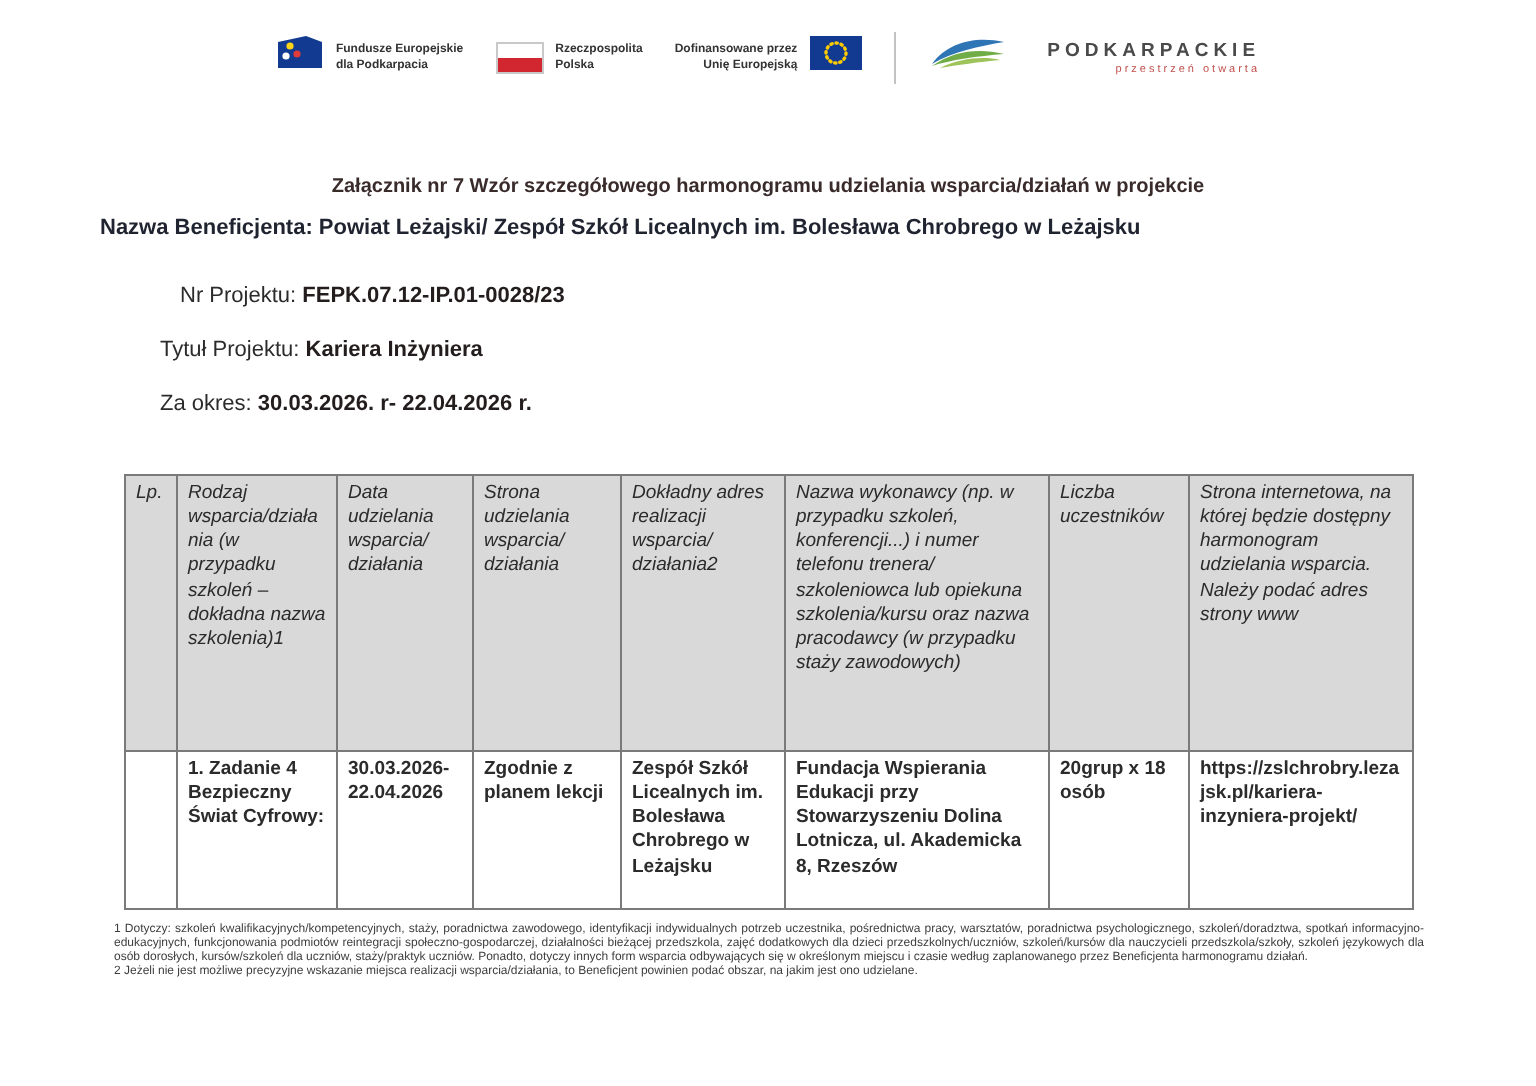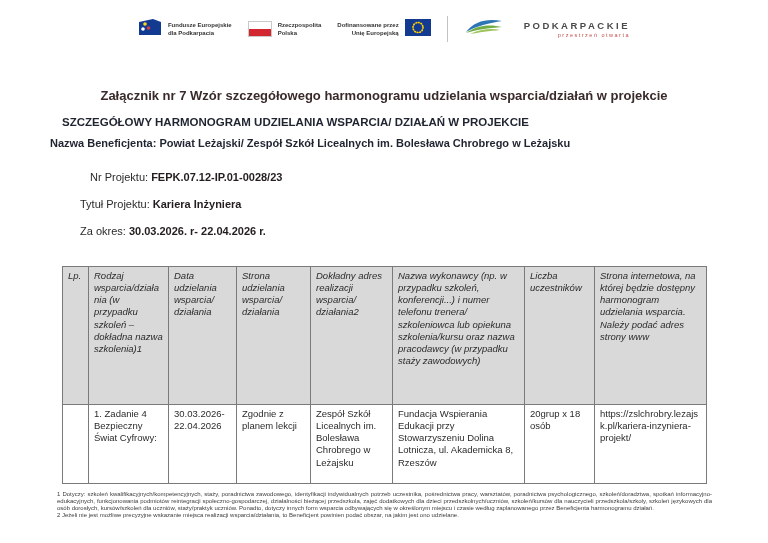--- a/index.html
+++ b/index.html
@@ -22,21 +22,21 @@
   .flag-pl{width:22px;height:14px;border:0.5px solid #c9c9c9;display:block;}
   .flag-pl .top{height:50%;background:#ffffff;}
   .flag-pl .bottom{height:50%;background:#d22630;}
   .sep{width:1px;height:26px;background:#c3c3c3;}
   .podk{display:flex;align-items:center;gap:20px;}
   .podk-text .name{font-size:9.5px;letter-spacing:2.5px;color:#4a4a4a;font-weight:bold;}
   .podk-text .tagline{font-size:5.5px;letter-spacing:1.5px;color:#c0504d;text-align:right;margin-top:1px;}
   
   .attachment-title{
     margin-top:40px;text-align:center;
-    font-size:13px;font-weight:bold;color:#3a2b2b;
+    font-size:10px;font-weight:bold;color:#3a2b2b;
   }
   .main-title{
     margin:13px 0 0 62px;font-size:11.5px;font-weight:bold;color:#1f2430;
   }
   .beneficiary{
     margin:9px 0 0 50px;font-size:11px;font-weight:bold;color:#1f2430;
   }
   .meta-line{margin-left:80px;font-size:11px;color:#2b2b2b;}
   .meta-nr{margin-top:22px;margin-left:90px;}
   .meta-title{margin-top:15px;}
@@ -49,21 +49,21 @@
     font-size:9.5px;line-height:1.28;color:#2b2b2b;
   }
   table.schedule th, table.schedule td{
     border:1px solid #7a7a7a;
     vertical-align:top;text-align:left;
     padding:3px 4px 3px 5px;
     overflow-wrap:break-word;word-wrap:break-word;
     font-weight:normal;
   }
   table.schedule thead th{background:#d9d9d9;height:131px;font-style:italic;}
-  table.schedule tbody td{background:#ffffff;height:72px;}
+  table.schedule tbody td{background:#ffffff;height:72px;font-weight:bold;}
   
   .footnotes{
     margin:7px 56px 0 57px;
     font-size:6px;line-height:7px;color:#3d3d3d;
   }
   .footnotes p{margin:0;text-align:justify;}
 </style>
 </head>
 <body>
 
@@ -123,21 +123,20 @@
       <span class="podk-text">
         <span class="name" style="display:block;">PODKARPACKIE</span>
         <span class="tagline" style="display:block;">przestrzeń otwarta</span>
       </span>
     </div>
 
   </div>
 
   <div class="attachment-title">Załącznik nr 7 Wzór szczegółowego harmonogramu udzielania wsparcia/działań w projekcie</div>
 
-  <div class="main-title">SZCZEGÓŁOWY HARMONOGRAM UDZIELANIA WSPARCIA/ DZIAŁAŃ W PROJEKCIE</div>
 
   <div class="beneficiary">Nazwa Beneficjenta: Powiat Leżajski/ Zespół Szkół Licealnych im. Bolesława Chrobrego w Leżajsku</div>
 
   <div class="meta-line meta-nr">
     <span>Nr Projektu:</span>
     <span class="val">FEPK.07.12-IP.01-0028/23</span>
   </div>
 
   <div class="meta-line meta-title">
     <span>Tytuł Projektu:</span>

